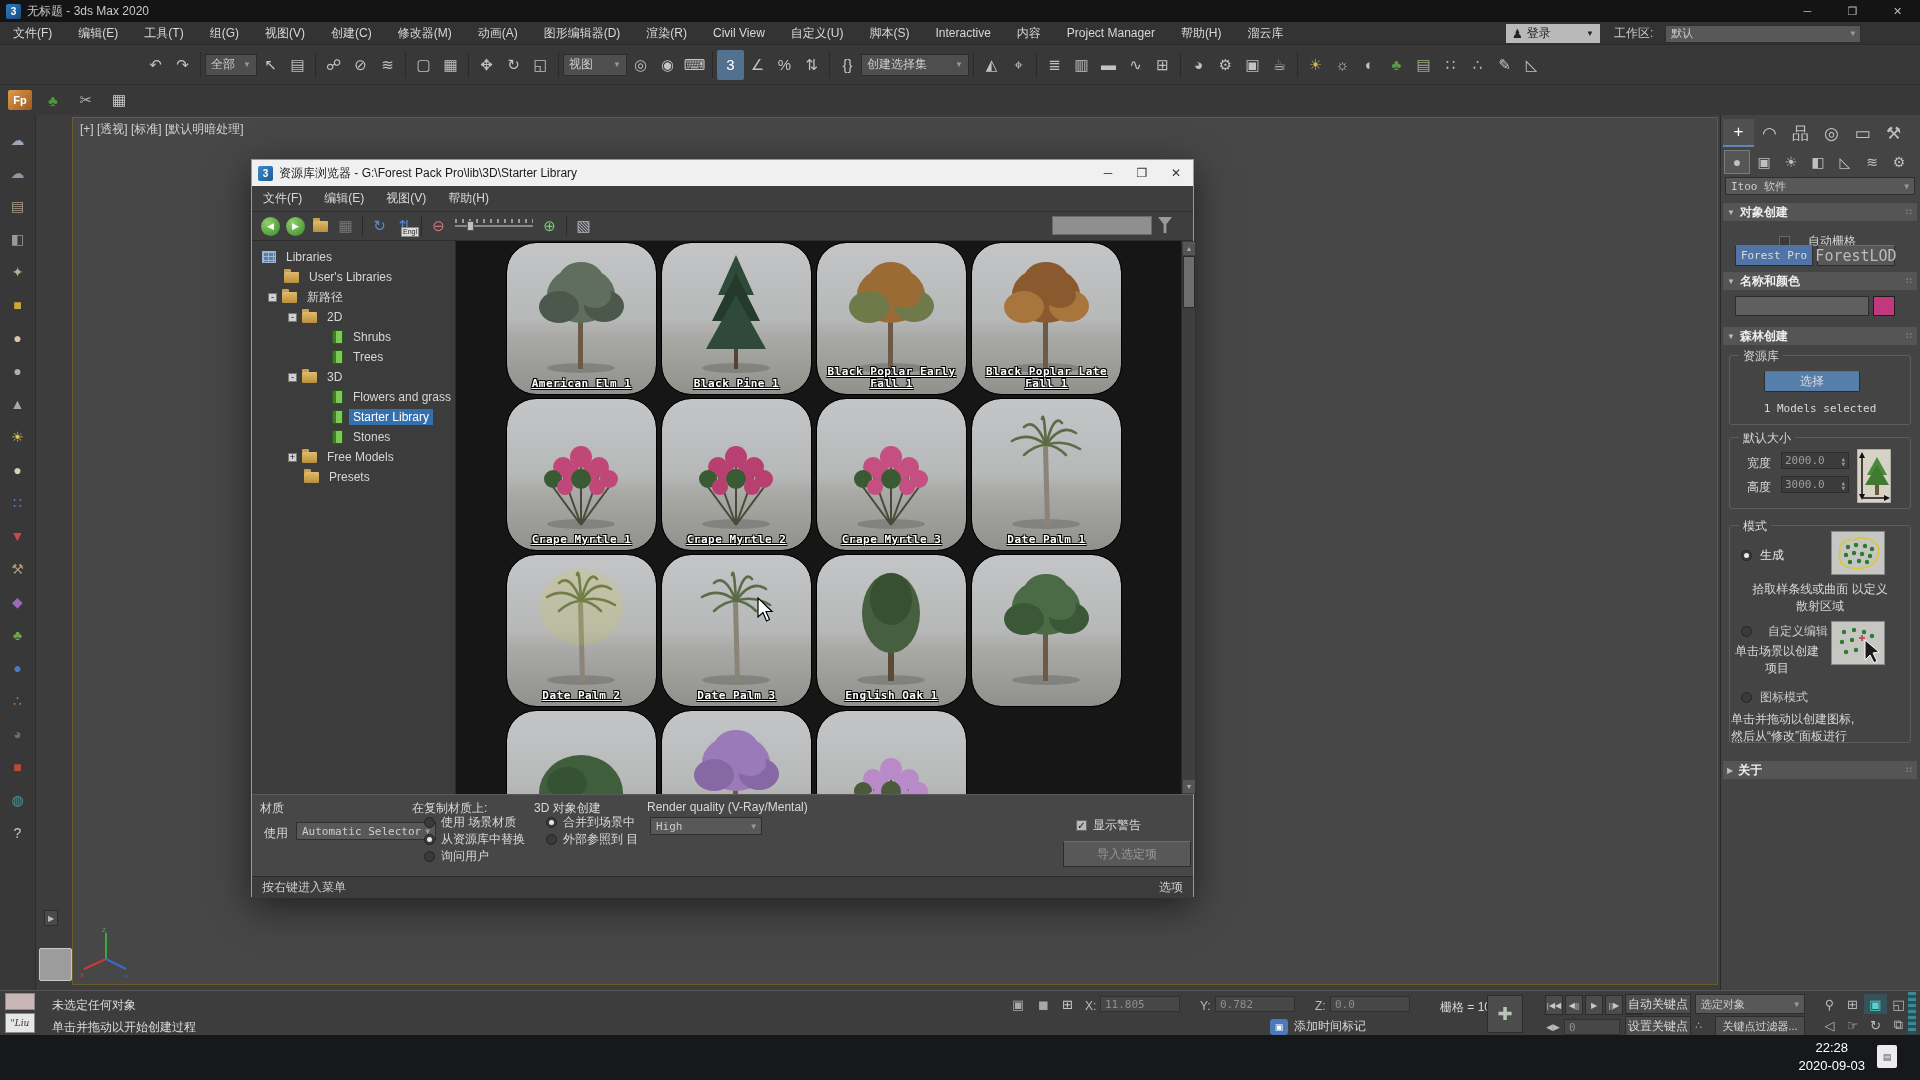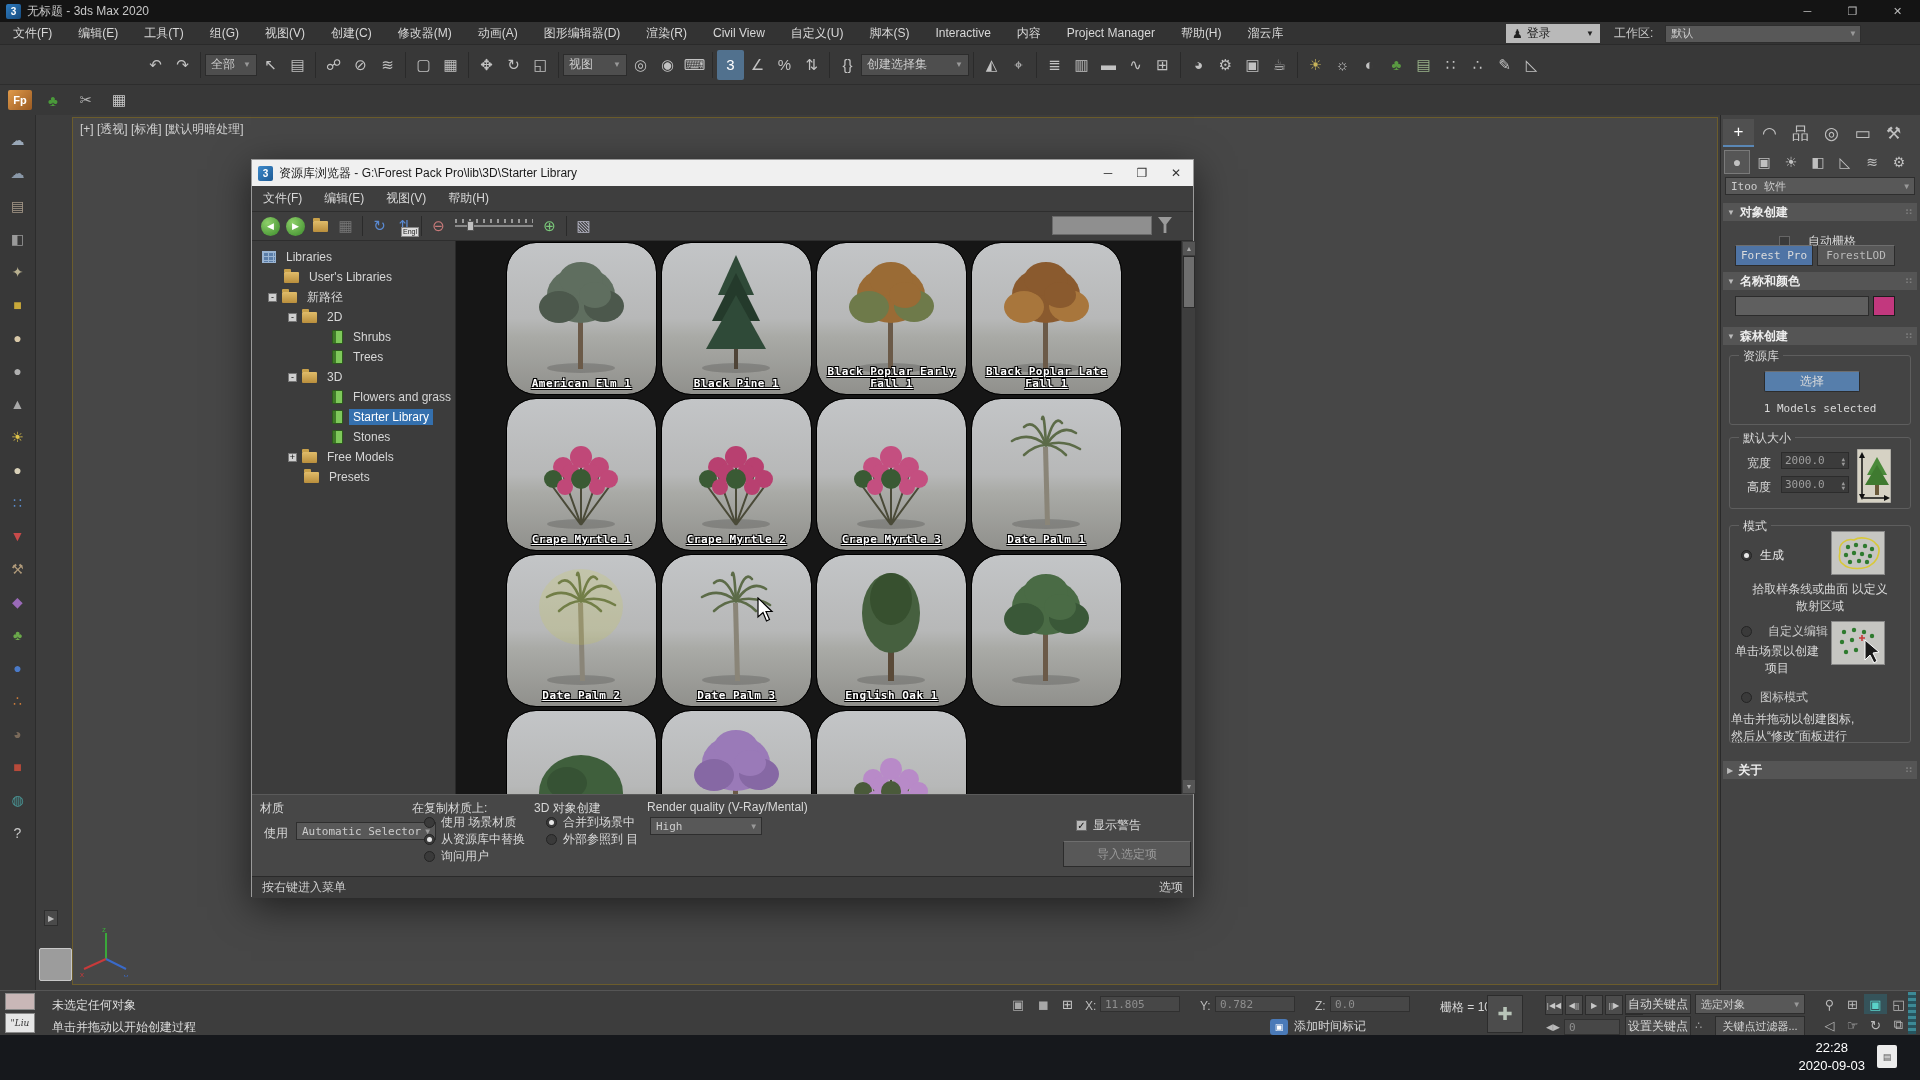--- a/index.html
+++ b/index.html
@@ -632,21 +632,21 @@
     <div class="roll-h" style="top:88px;">
       <span class="arr">▼</span>
         <span>对象创建</span>
         <span class="grip">∷</span>
     </div>
     <div class="abs" style="left:46px;top:118px;display:flex;align-items:center;gap:18px;margin-left:12px;">
       <span class="cbx" style="background:#3a3a3a;"></span>
       <span style="color:#d8d8d8;">自动栅格</span>
     </div>
     <div class="btn abs" style="left:14px;top:130px;width:78px;height:21px;background:#4f74a5;font-family:'DejaVu Sans Mono',monospace;font-size:11px;">Forest Pro</div>
-    <div class="btn abs" style="left:96px;top:130px;width:78px;height:21px;font-family:'DejaVu Sans Mono',monospace;font-size:11px;color:#bbb;">ForestLOD</div>
+    <div class="btn abs" style="left:96px;top:130px;width:78px;height:21px;font-family:'DejaVu Sans Mono',monospace;font-size:15px;color:#bbb;">ForestLOD</div>
 
     <div class="roll-h" style="top:157px;">
       <span class="arr">▼</span>
         <span>名称和颜色</span>
         <span class="grip">∷</span>
     </div>
     <div class="abs" style="left:14px;top:181px;width:134px;height:20px;background:#5f5f5f;border:1px solid #2c2c2c;"></div>
     <div class="abs" style="left:152px;top:181px;width:22px;height:20px;background:#c2387e;border:1px solid #1e1e1e;"></div>
 
     <div class="roll-h" style="top:212px;">

